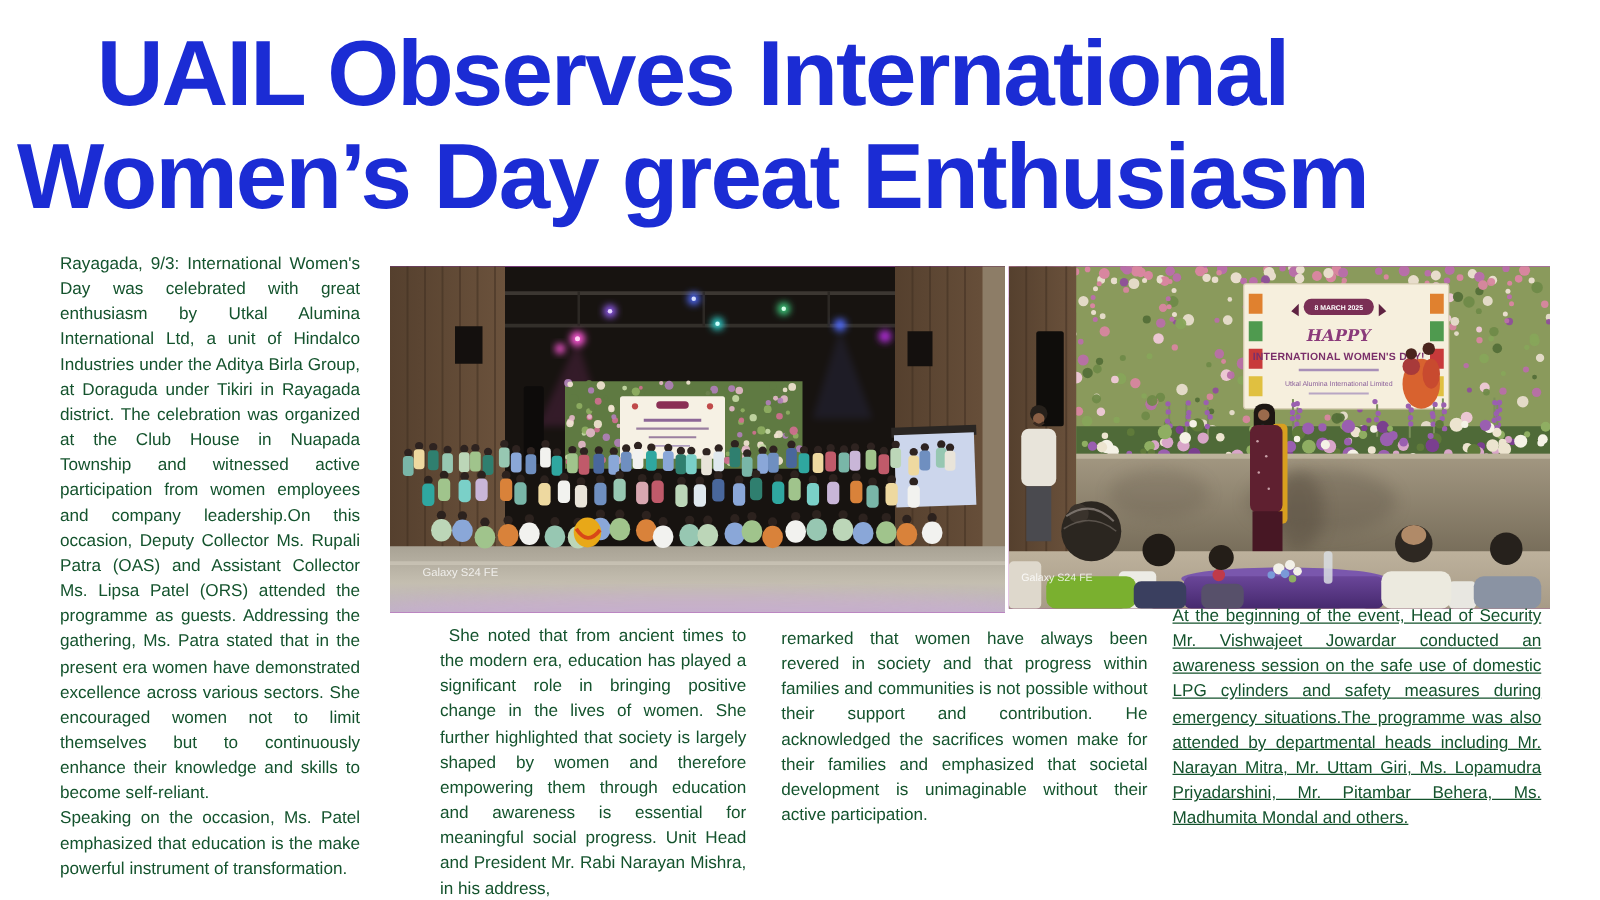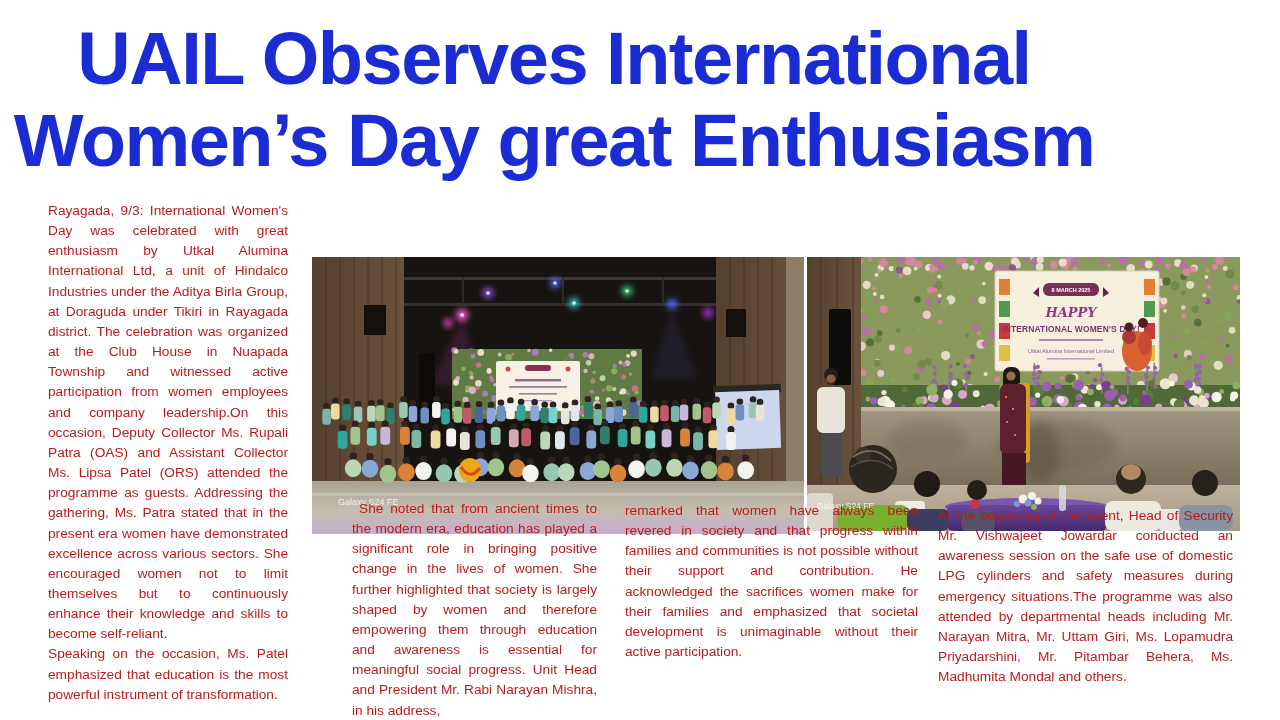--- a/index.html
+++ b/index.html
@@ -4,46 +4,46 @@
 <style>
   html,body{margin:0;padding:0;}
   body{width:1280px;height:720px;background:#ffffff;overflow:hidden;
        font-family:"Liberation Sans", sans-serif;}
   .page{position:relative;width:1280px;height:720px;background:#fff;}
   .headline{position:absolute;top:18px;left:0;width:1108px;text-align:center;
             font-weight:bold;font-size:74px;line-height:82px;letter-spacing:-1.5px;
             color:#1b2cd4;}
   .headline span{display:block;white-space:nowrap;}
   .col{position:absolute;text-align:justify;font-size:13.7px;line-height:20.15px;
-       color:#b91c1c;hyphens:auto;-webkit-hyphens:auto;}
+       color:#14532d;hyphens:auto;-webkit-hyphens:auto;}
   .col p{margin:0;}
   .col1{left:48px;top:201px;width:240px;}
   .col2{left:305px;top:499px;width:292px;}
   .col2 p{text-indent:7px;margin-left:47px;}
   .col3{left:625px;top:501px;width:293px;}
-  .col4{left:938px;top:506px;width:295px;}
+  .col4{left:938px;top:483px;width:295px;text-decoration:underline;}
   .jl{text-align-last:justify;}
-  .photo{position:absolute;overflow:hidden;background:#a21caf;margin-top:44px;}
+  .photo{position:absolute;overflow:hidden;background:#a21caf;}
   .photoL{left:312px;top:213px;width:492px;height:277px;}
   .photoR{left:807px;top:213px;width:433px;height:274px;}
   .photo svg{display:block;width:100%;height:100%;}
 </style>
 </head>
 <body>
 
 <div class="page">
 
   <h1 class="headline" style="margin: 0px; color: rgb(27, 44, 212);">
     <span>UAIL Observes International</span>
     <span>Women’s Day great Enthusiasm</span>
   </h1>
 
   <div class="col col1">
     <p>Rayagada, 9/3: International Women's Day was celebrated with great enthusiasm by Utkal Alumina International Ltd, a unit of Hindalco Industries under the Aditya Birla Group, at Doraguda under Tikiri in Rayagada district. The celebration was organized at the Club House in Nuapada Township and witnessed active participation from women employees and company leadership.On this occasion, Deputy Collector Ms. Rupali Patra (OAS) and Assistant Collector Ms. Lipsa Patel (ORS) attended the programme as guests. Addressing the gathering, Ms. Patra stated that in the present era women have demonstrated excellence across various sectors. She encouraged women not to limit themselves but to continuously enhance their knowledge and skills to become self-reliant.</p>
-    <p>Speaking on the occasion, Ms. Patel emphasized that education is the most powerful instrument of transformation.</p>
+    <p>Speaking on the occasion, Ms. Patel emphasized that education is the make powerful instrument of transformation.</p>
   </div>
 
   <div class="photo photoL">
     <svg viewBox="0 0 492 277" preserveAspectRatio="none">
       <defs>
         <linearGradient id="woodG" x1="0" y1="0" x2="1" y2="0">
           <stop offset="0" stop-color="#55402e"></stop>
             <stop offset="1" stop-color="#6b523c"></stop>
         </linearGradient>
         <linearGradient id="floorG" x1="0" y1="0" x2="0" y2="1">

